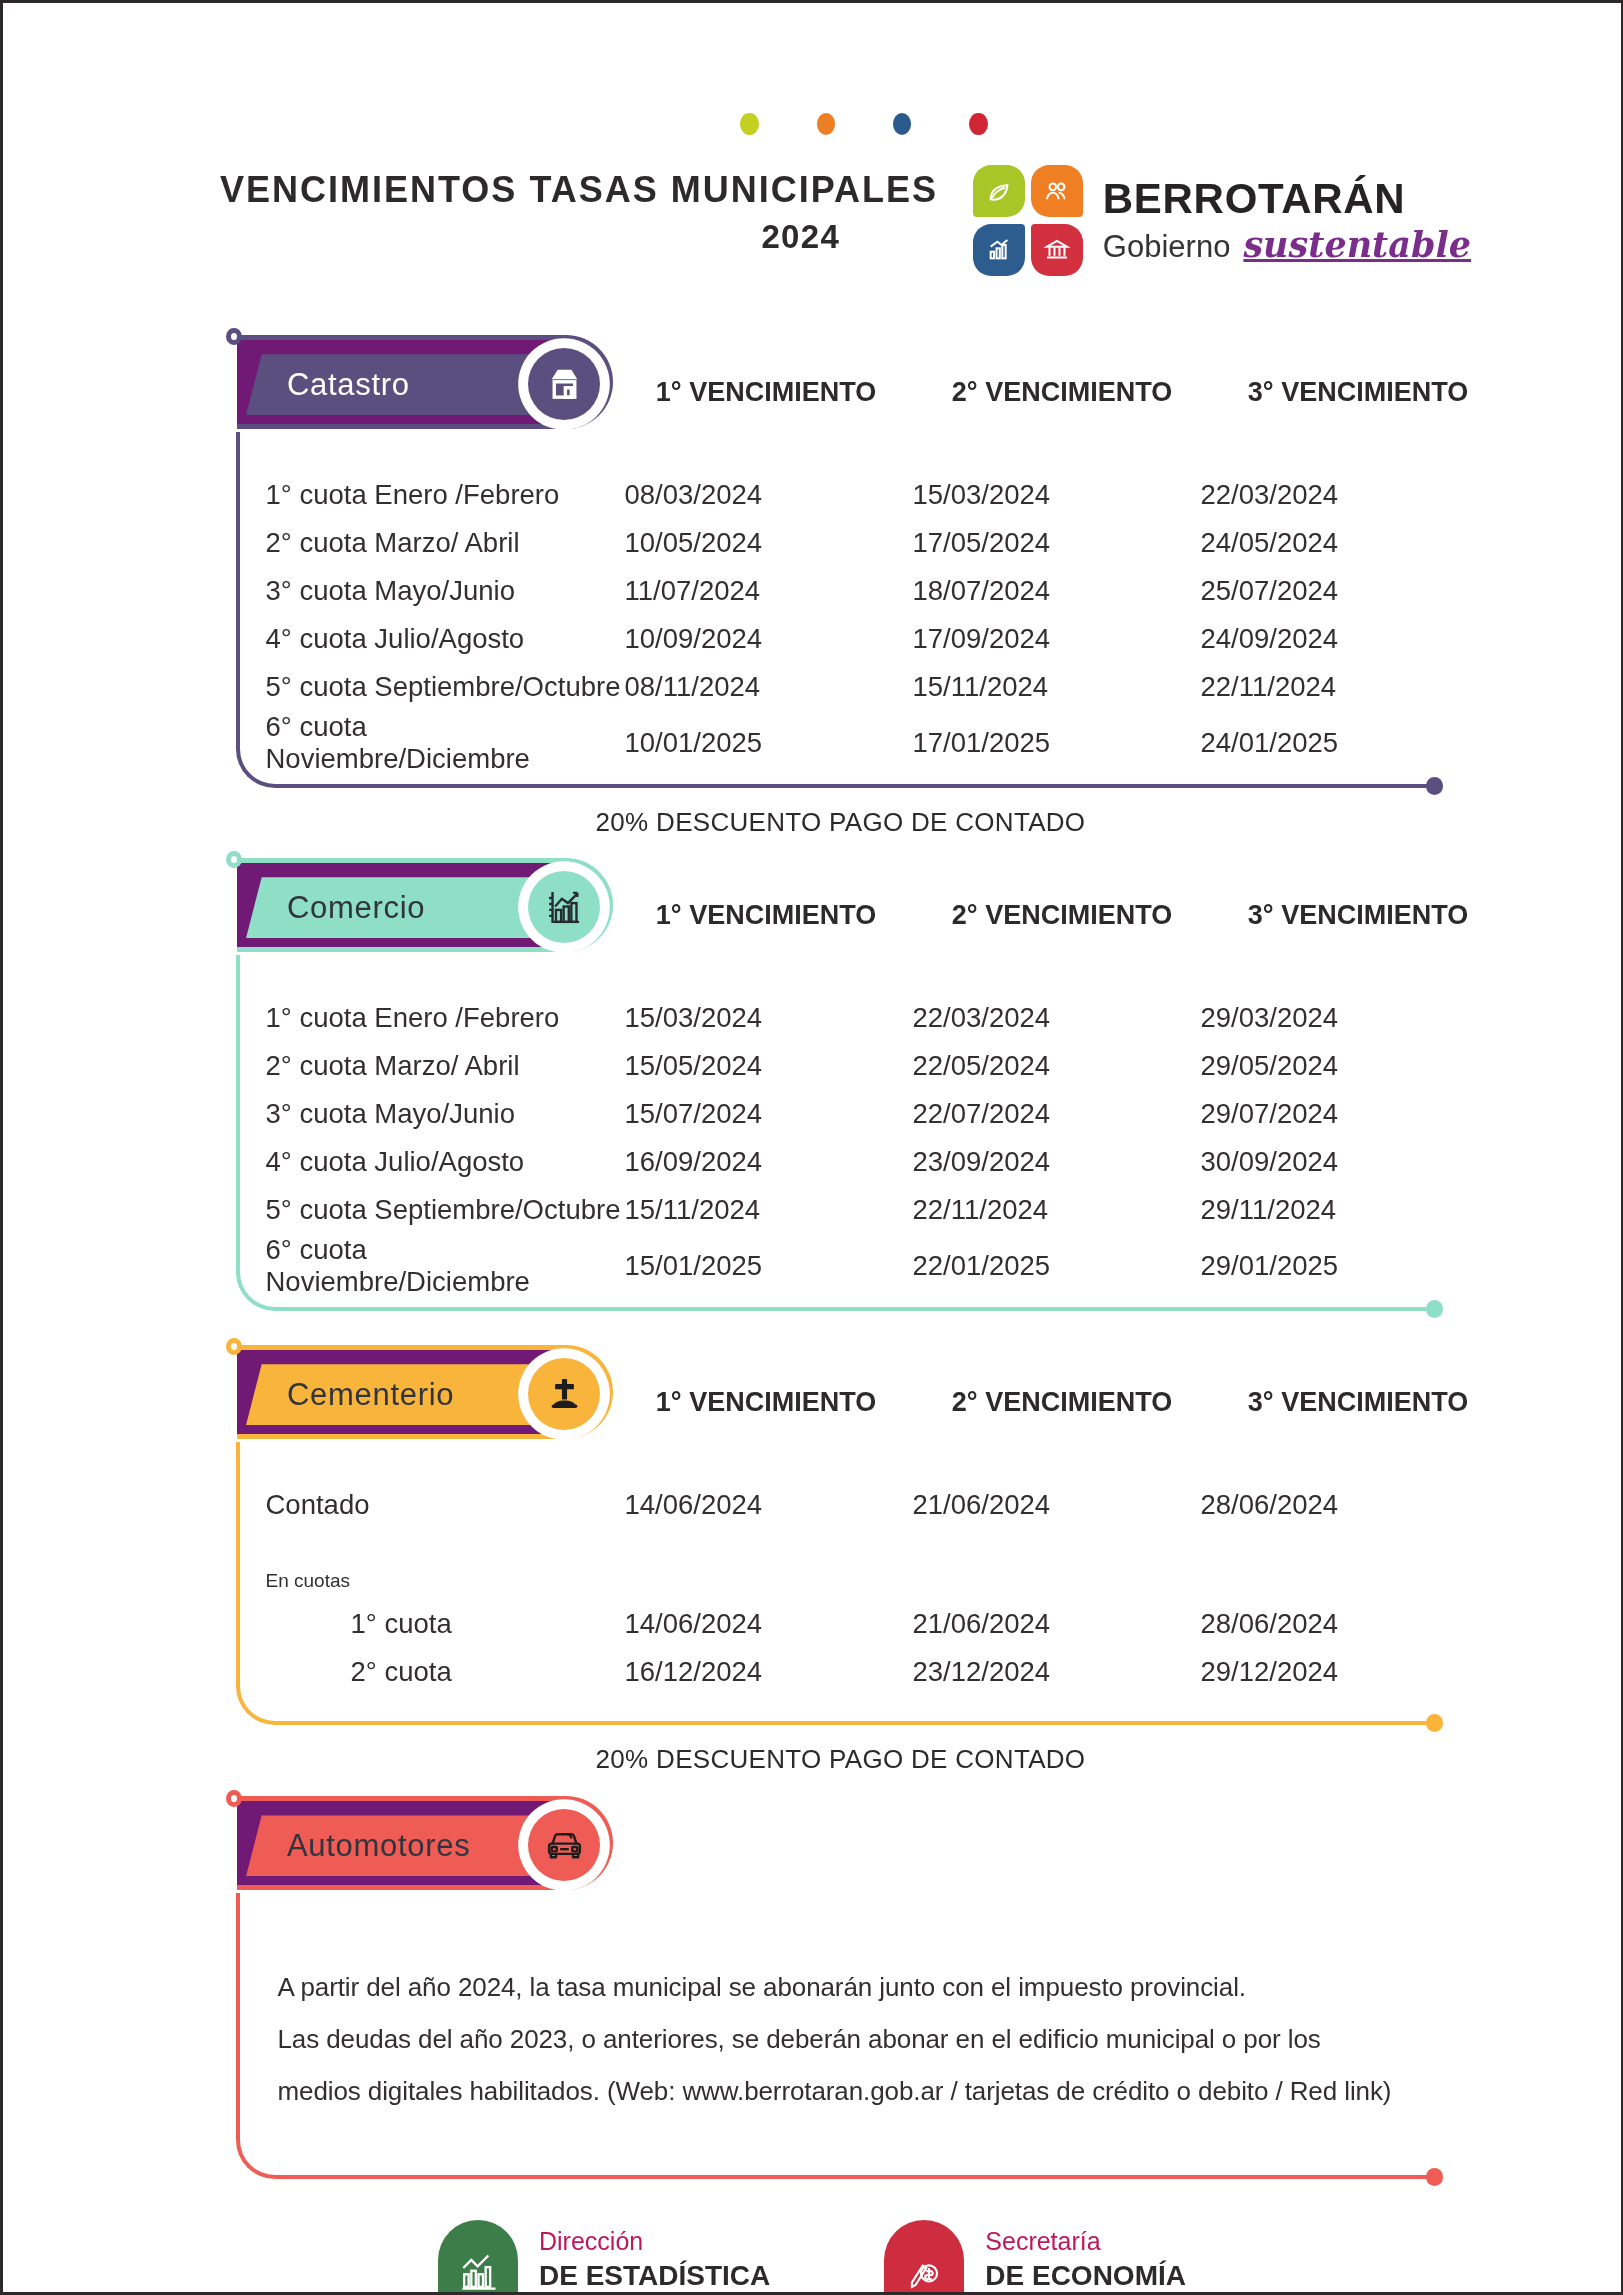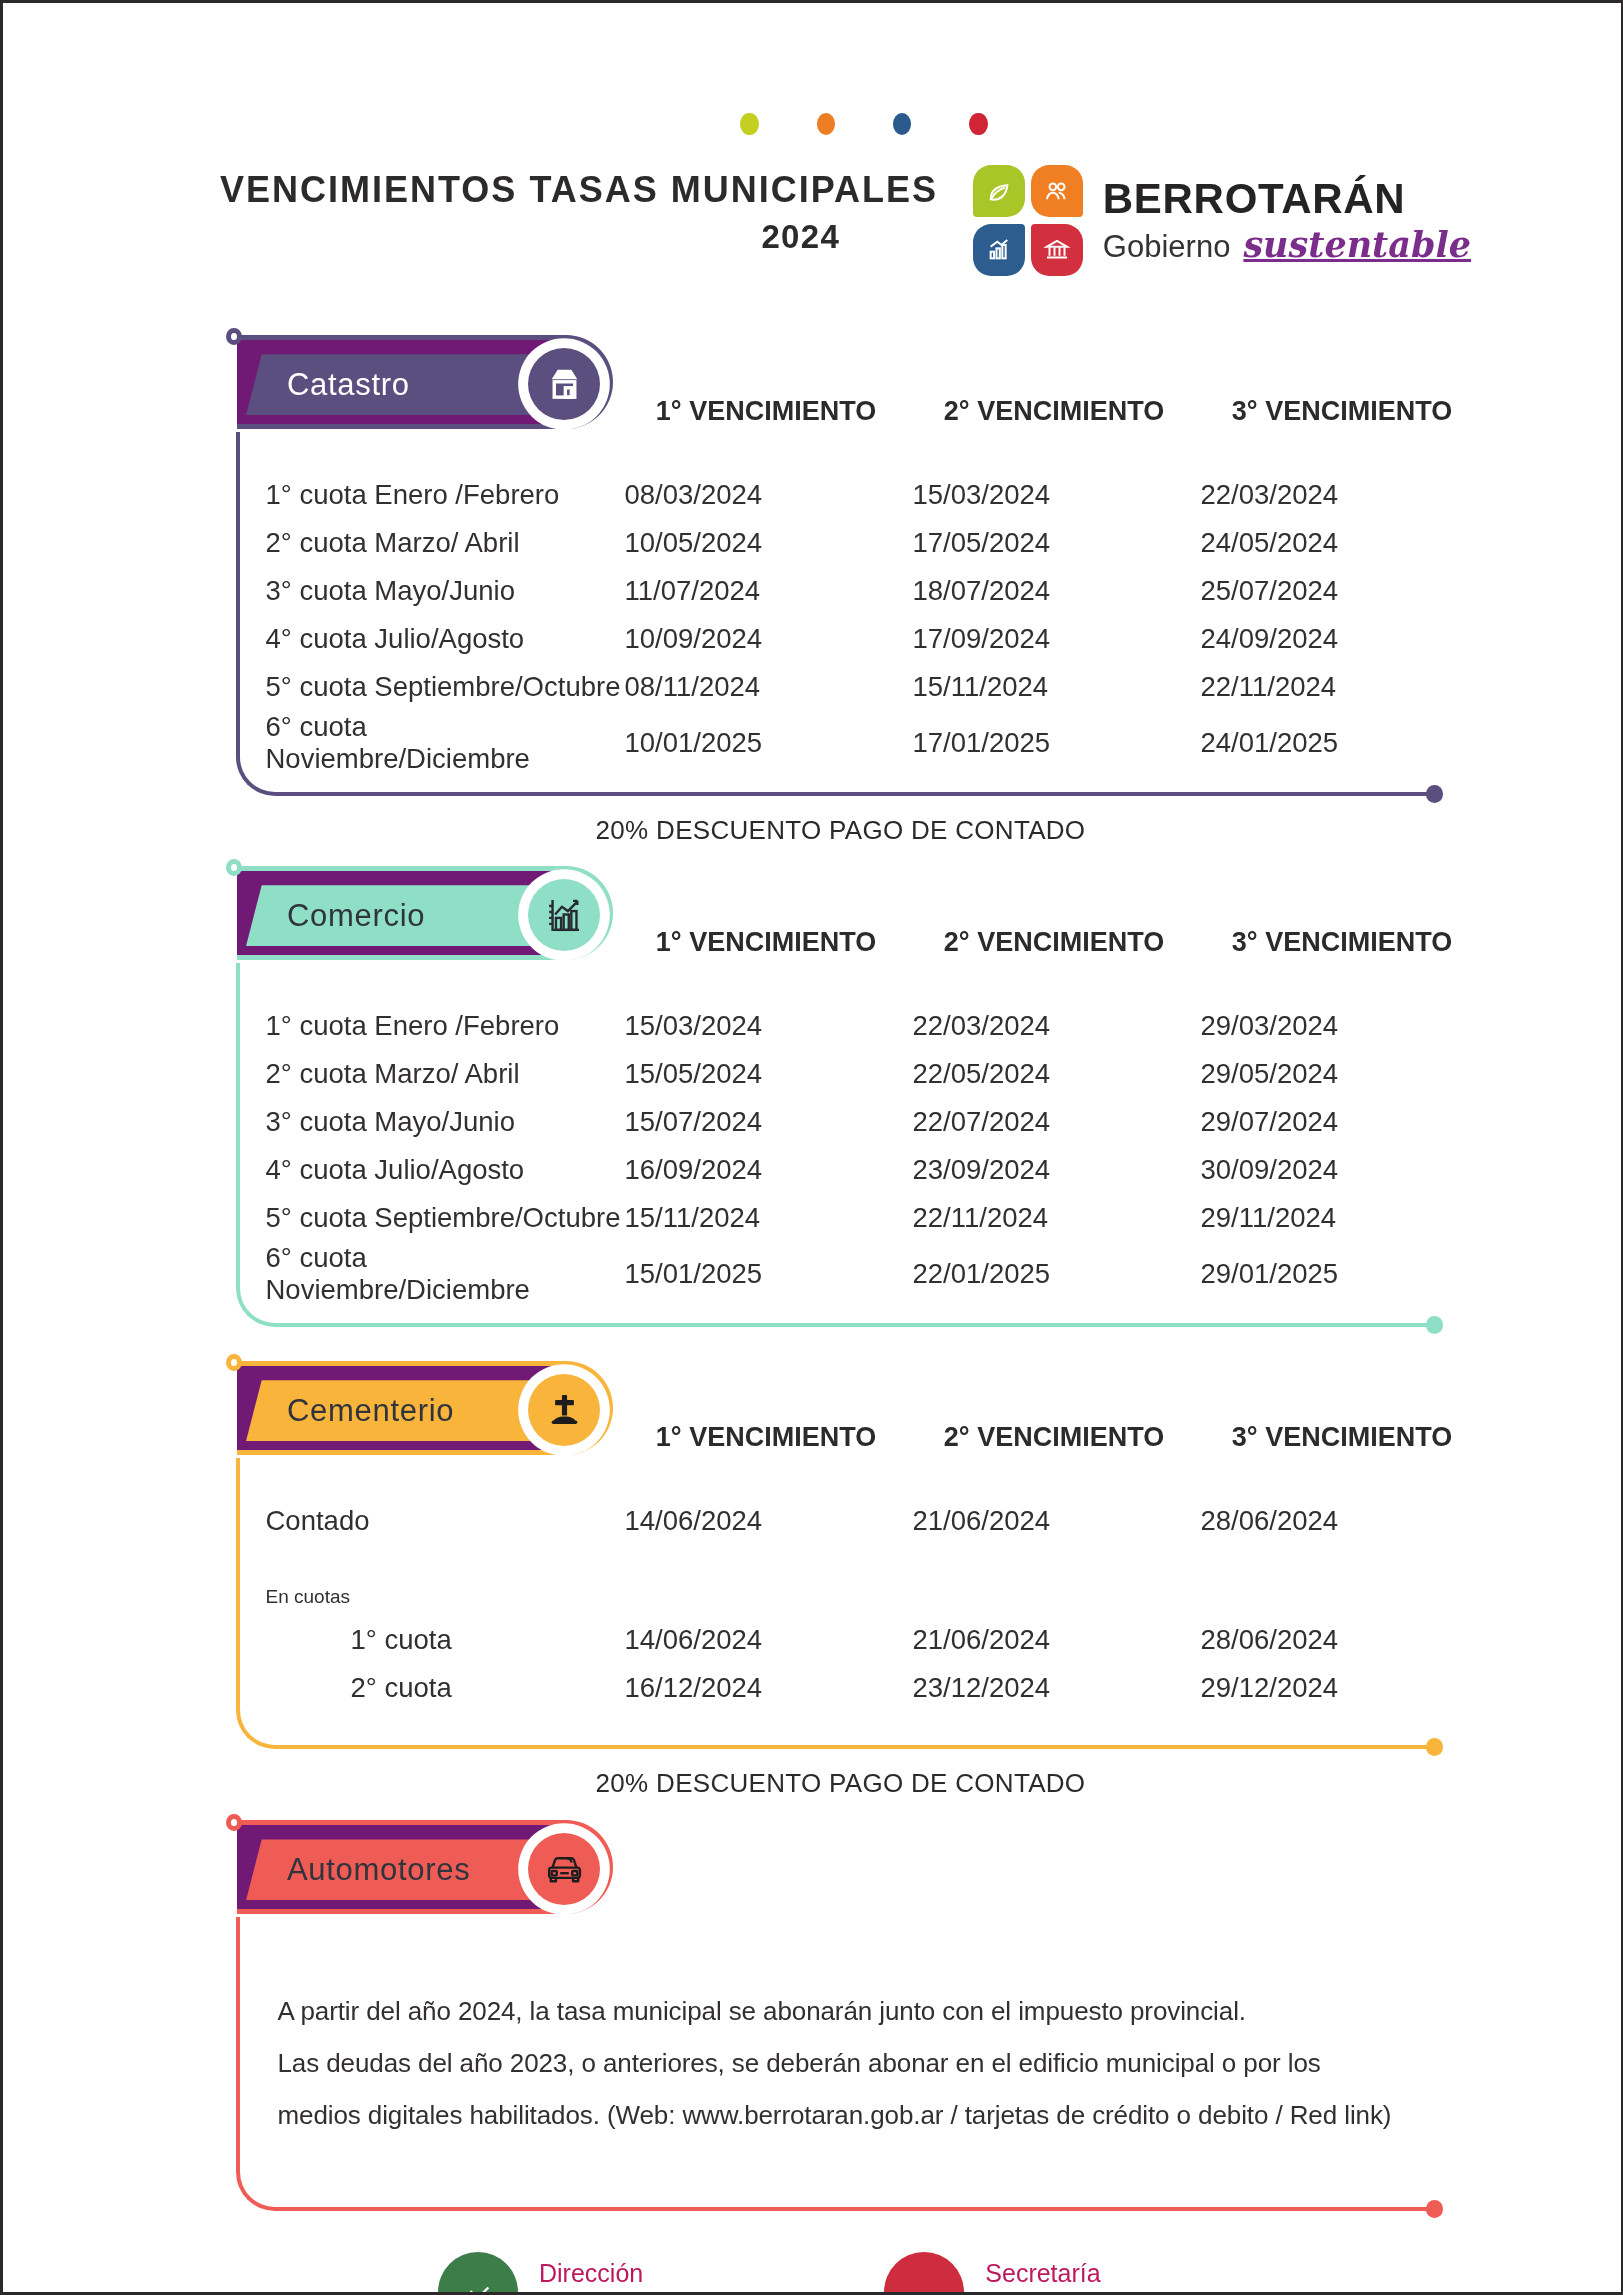--- a/index.html
+++ b/index.html
@@ -38,26 +38,26 @@
   .capsule { position:absolute; left:11.8px; top:1.3px; width:376px; height:94px; border:5.2px solid var(--c); border-left:none; border-radius:0 52px 52px 0; background:#701a75; }
   .banner { position:absolute; left:9.2px; top:14.4px; width:293px; height:61px; background:var(--c);
             clip-path:polygon(15.7px 0, 100% 0, 100% 100%, 0 100%);
             display:flex; align-items:center; padding-left:41px; }
   .banner-title { font-size:31px; color:#30343c; letter-spacing:0.7px; }
   .sec-light .banner-title { color:#ffffff; }
   .icon-circle { position:absolute; right:7.8px; top:7.8px; width:72px; height:72px; border-radius:50%;
                  background:var(--c); box-shadow:0 0 0 9.8px #fff; display:flex; align-items:center; justify-content:center; color:#262b33; z-index:2; }
   .sec-light .icon-circle { color:#ffffff; }
 
-  .col-heads { position:absolute; left:397px; bottom:5px; width:863px; display:grid; grid-template-columns:288px 288px 288px; }
+  .col-heads { position:absolute; left:397px; bottom:24px; width:863px; display:grid; grid-template-columns:288px 288px 288px;gap:8px; }
   .col-heads span { text-align:center; font-size:27px; font-weight:bold; color:#2d2a2b; }
 
   .sec-body { position:relative; margin-left:10.5px; width:1200px;
               border-left:4.6px solid var(--c); border-bottom:4.6px solid var(--c);
-              border-bottom-left-radius:39px; padding:39px 0 33px 0; }
+              border-bottom-left-radius:39px; padding:39px 0 25px 0; }
   .row { display:grid; grid-template-columns:385px 288px 288px 240px; align-items:center; height:48px; }
   .lbl { padding-left:26px; font-size:27.5px; }
   .dt  { text-align:left; font-size:27.5px; }
   .row-group { height:37px; display:flex; align-items:center; padding-left:26px; font-size:19px; margin-top:34px; }
   .row-indent .lbl { padding-left:111px; }
   .end-dot { position:absolute; right:-7.8px; bottom:-11px; width:17.6px; height:17.6px; border-radius:50%; background:var(--c); }
 
   .note { width:1231px; text-align:center; font-size:26px; font-weight:normal; color:#2d2a2b; margin-top:19.6px; letter-spacing:0.3px; }
 
   .para { padding:34px 19.6px 27.5px 38px; }

